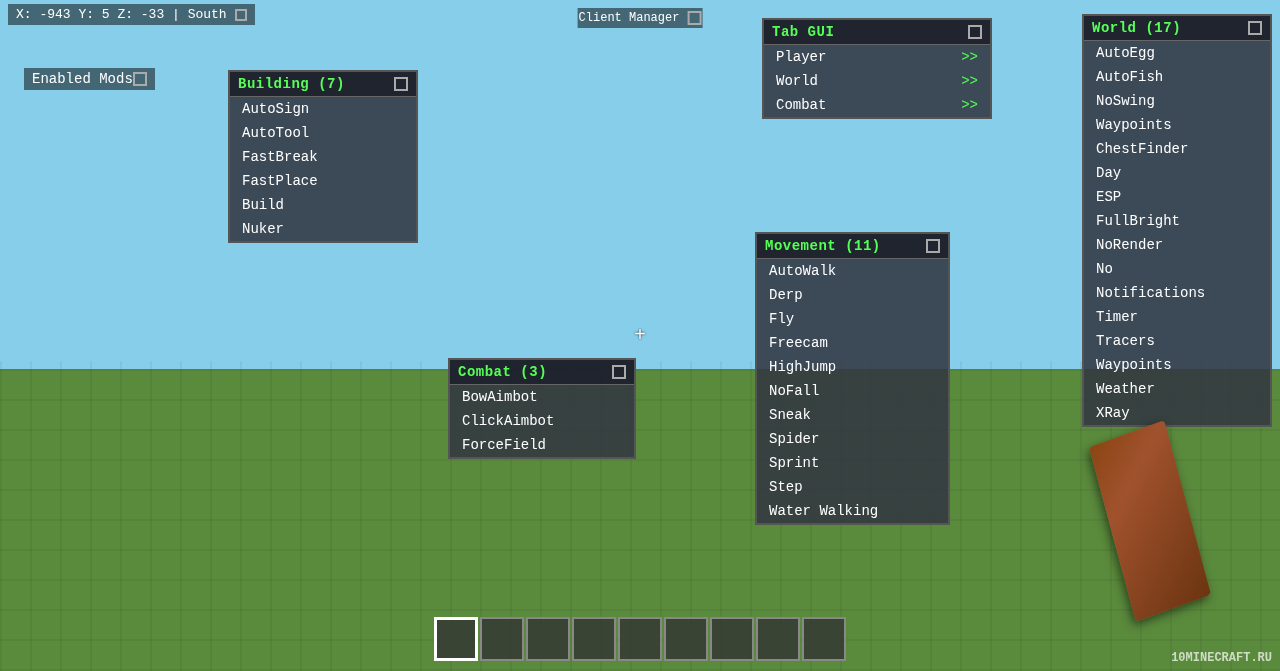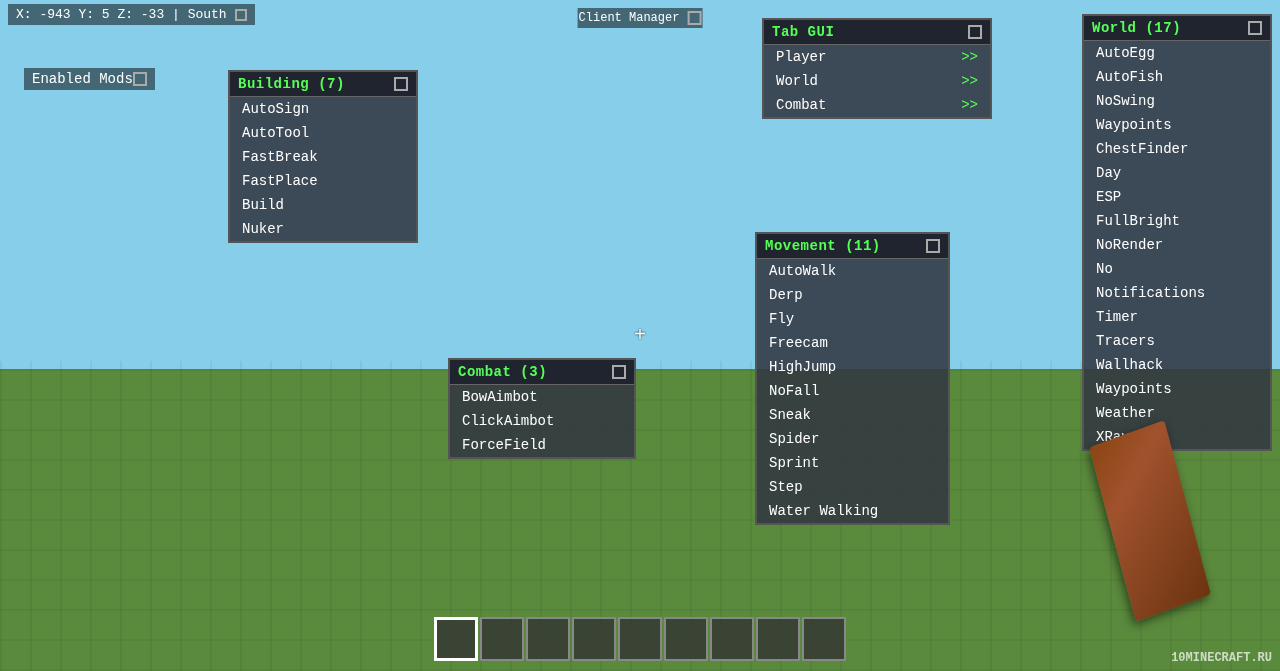--- a/index.html
+++ b/index.html
@@ -285,21 +285,20 @@
     <div class="panel-item">Waypoints</div>
     <div class="panel-item">ChestFinder</div>
     <div class="panel-item">Day</div>
     <div class="panel-item">ESP</div>
     <div class="panel-item">FullBright</div>
     <div class="panel-item">NoRender</div>
     <div class="panel-item">No</div>
     <div class="panel-item">Notifications</div>
     <div class="panel-item">Timer</div>
     <div class="panel-item">Tracers</div>
-    <div class="panel-item">Wallhack</div>
     <div class="panel-item">Waypoints</div>
     <div class="panel-item">Weather</div>
     <div class="panel-item">XRay</div>
   </div>
 
   <div class="panel" style="top: 232px; left: 734px; min-width: 195px; margin-left: 21px;">
     <div class="panel-header">
       <span class="panel-header-title">
         <span>Movement</span> <span>(11)</span>
       </span>

